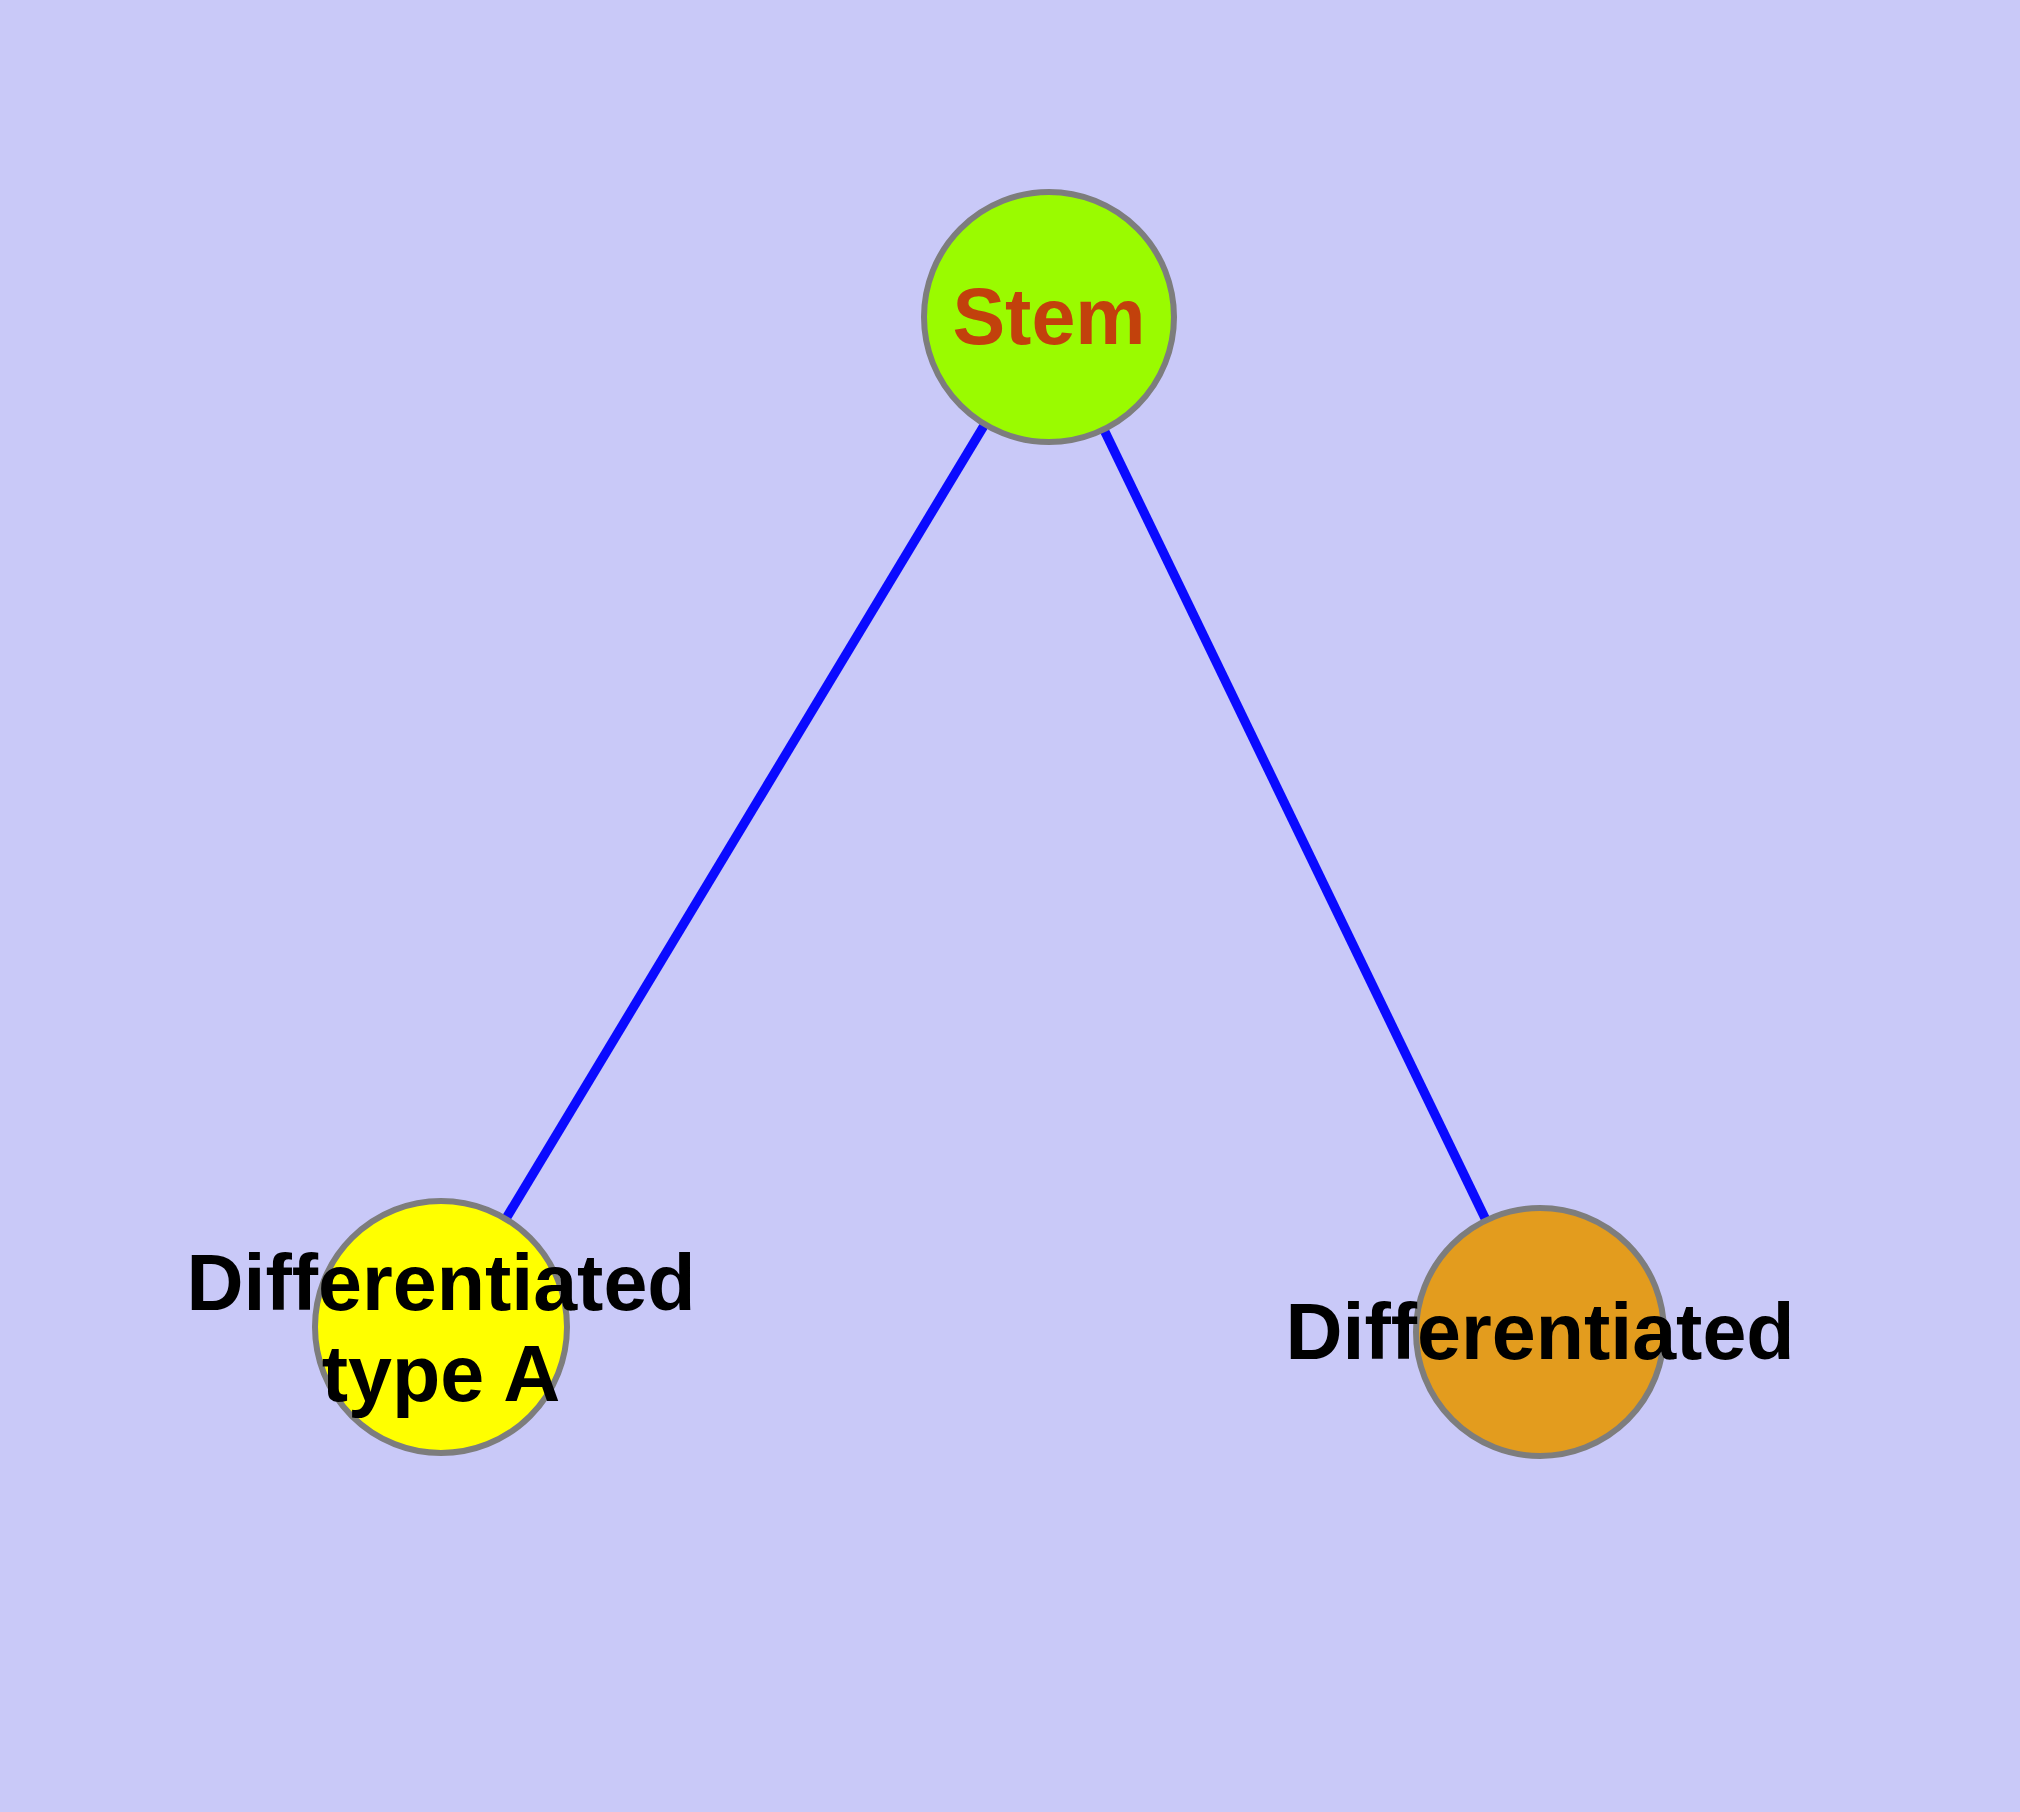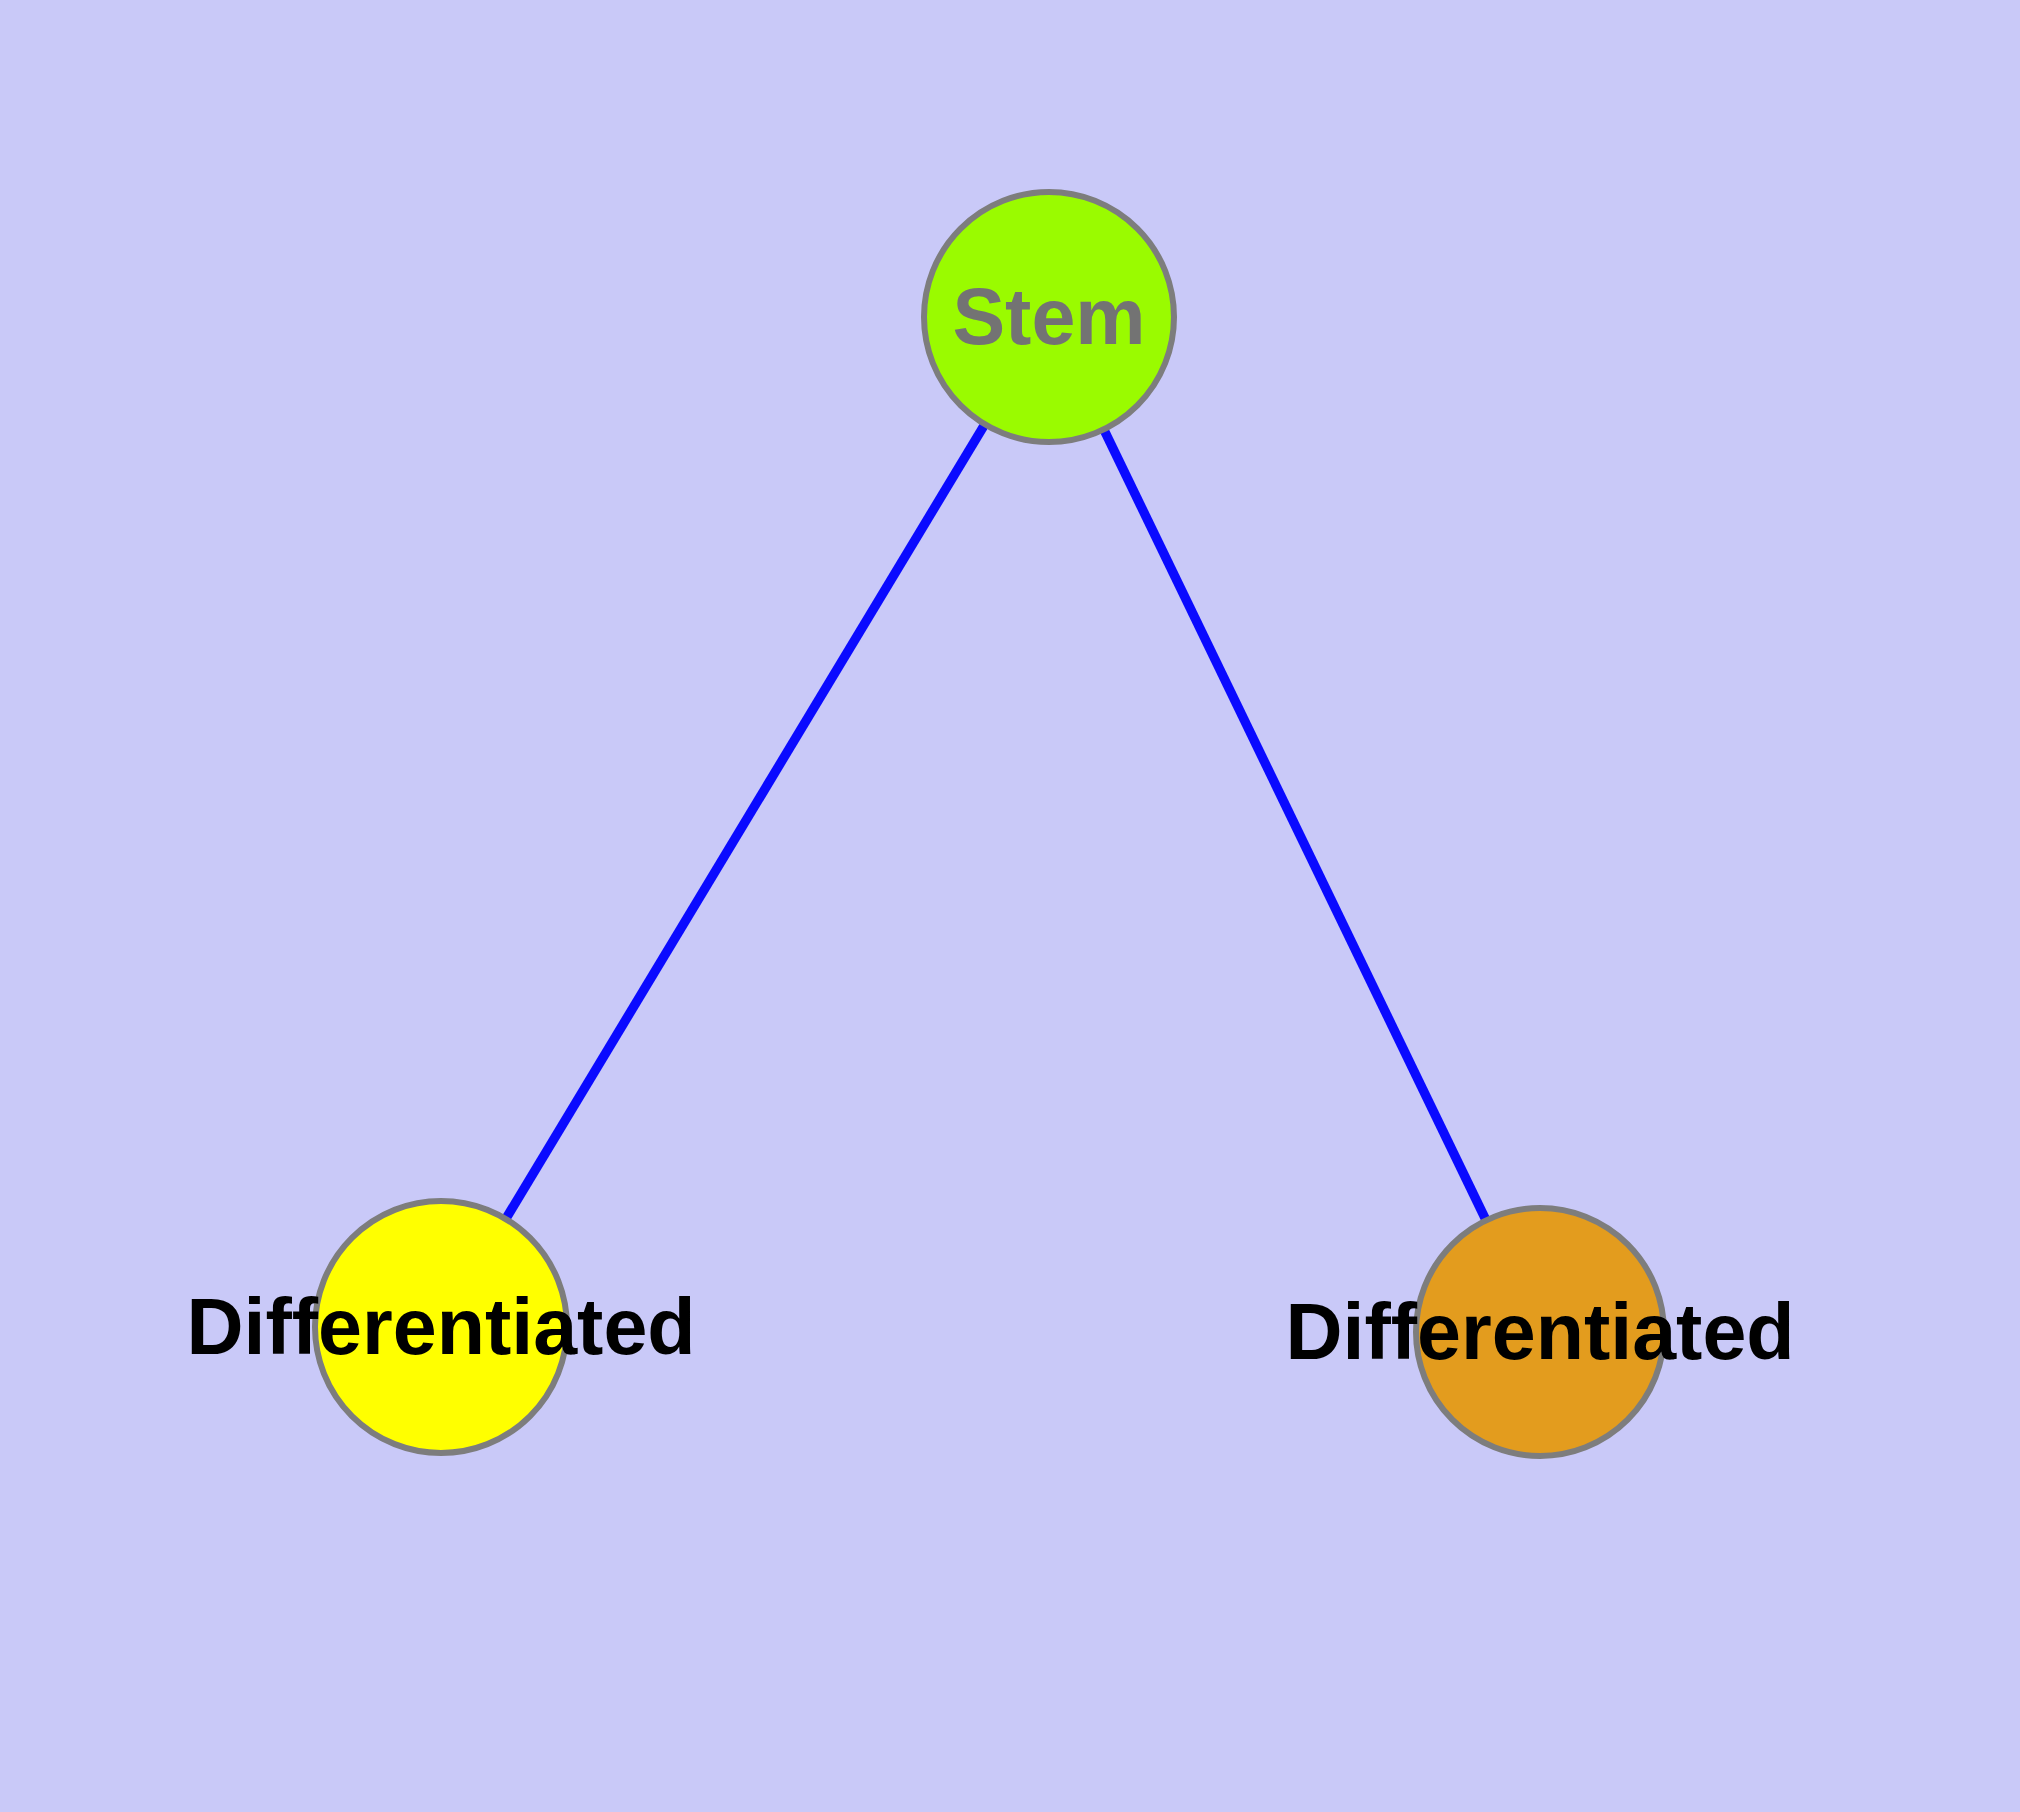--- a/index.html
+++ b/index.html
@@ -51,29 +51,30 @@
 <body style="background: rgb(201, 201, 248);">
 
 <div class="canvas">
 
   <svg class="edge-layer" width="2021" height="1812" viewBox="0 0 2384 2138">
     <line x1="1238" y1="374" x2="520" y2="1565" stroke="#0a0aff" stroke-width="11"></line>
     <line x1="1238" y1="374" x2="1817" y2="1572" stroke="#0a0aff" stroke-width="11"></line>
   </svg>
 
   <div class="node" style="left: 921px; top: 189px; width: 256px; height: 256px; background: rgb(154, 251, 0); border-color: rgb(125, 125, 125);">
-    <div class="node-label" style="color: #737373;">
+    <div class="node-label" style="color: #c2410c;">
       <span>Stem</span>
       <span></span>
     </div>
   </div>
 
   <div class="node" style="left: 312px; top: 1198px; width: 258px; height: 258px; background: rgb(255, 255, 0); border-color: rgb(125, 125, 125);">
     <div class="node-label" style="color: rgb(0, 0, 0);">
       <span>Differentiated</span>
+      <span>type A</span>
     </div>
   </div>
 
   <div class="node" style="left: 1413px; top: 1205px; width: 254px; height: 254px; background: rgb(227, 156, 30); border-color: rgb(125, 125, 125);">
     <div class="node-label" style="color: rgb(0, 0, 0);">
       <span>Differentiated</span>
     </div>
   </div>
 
 </div>

